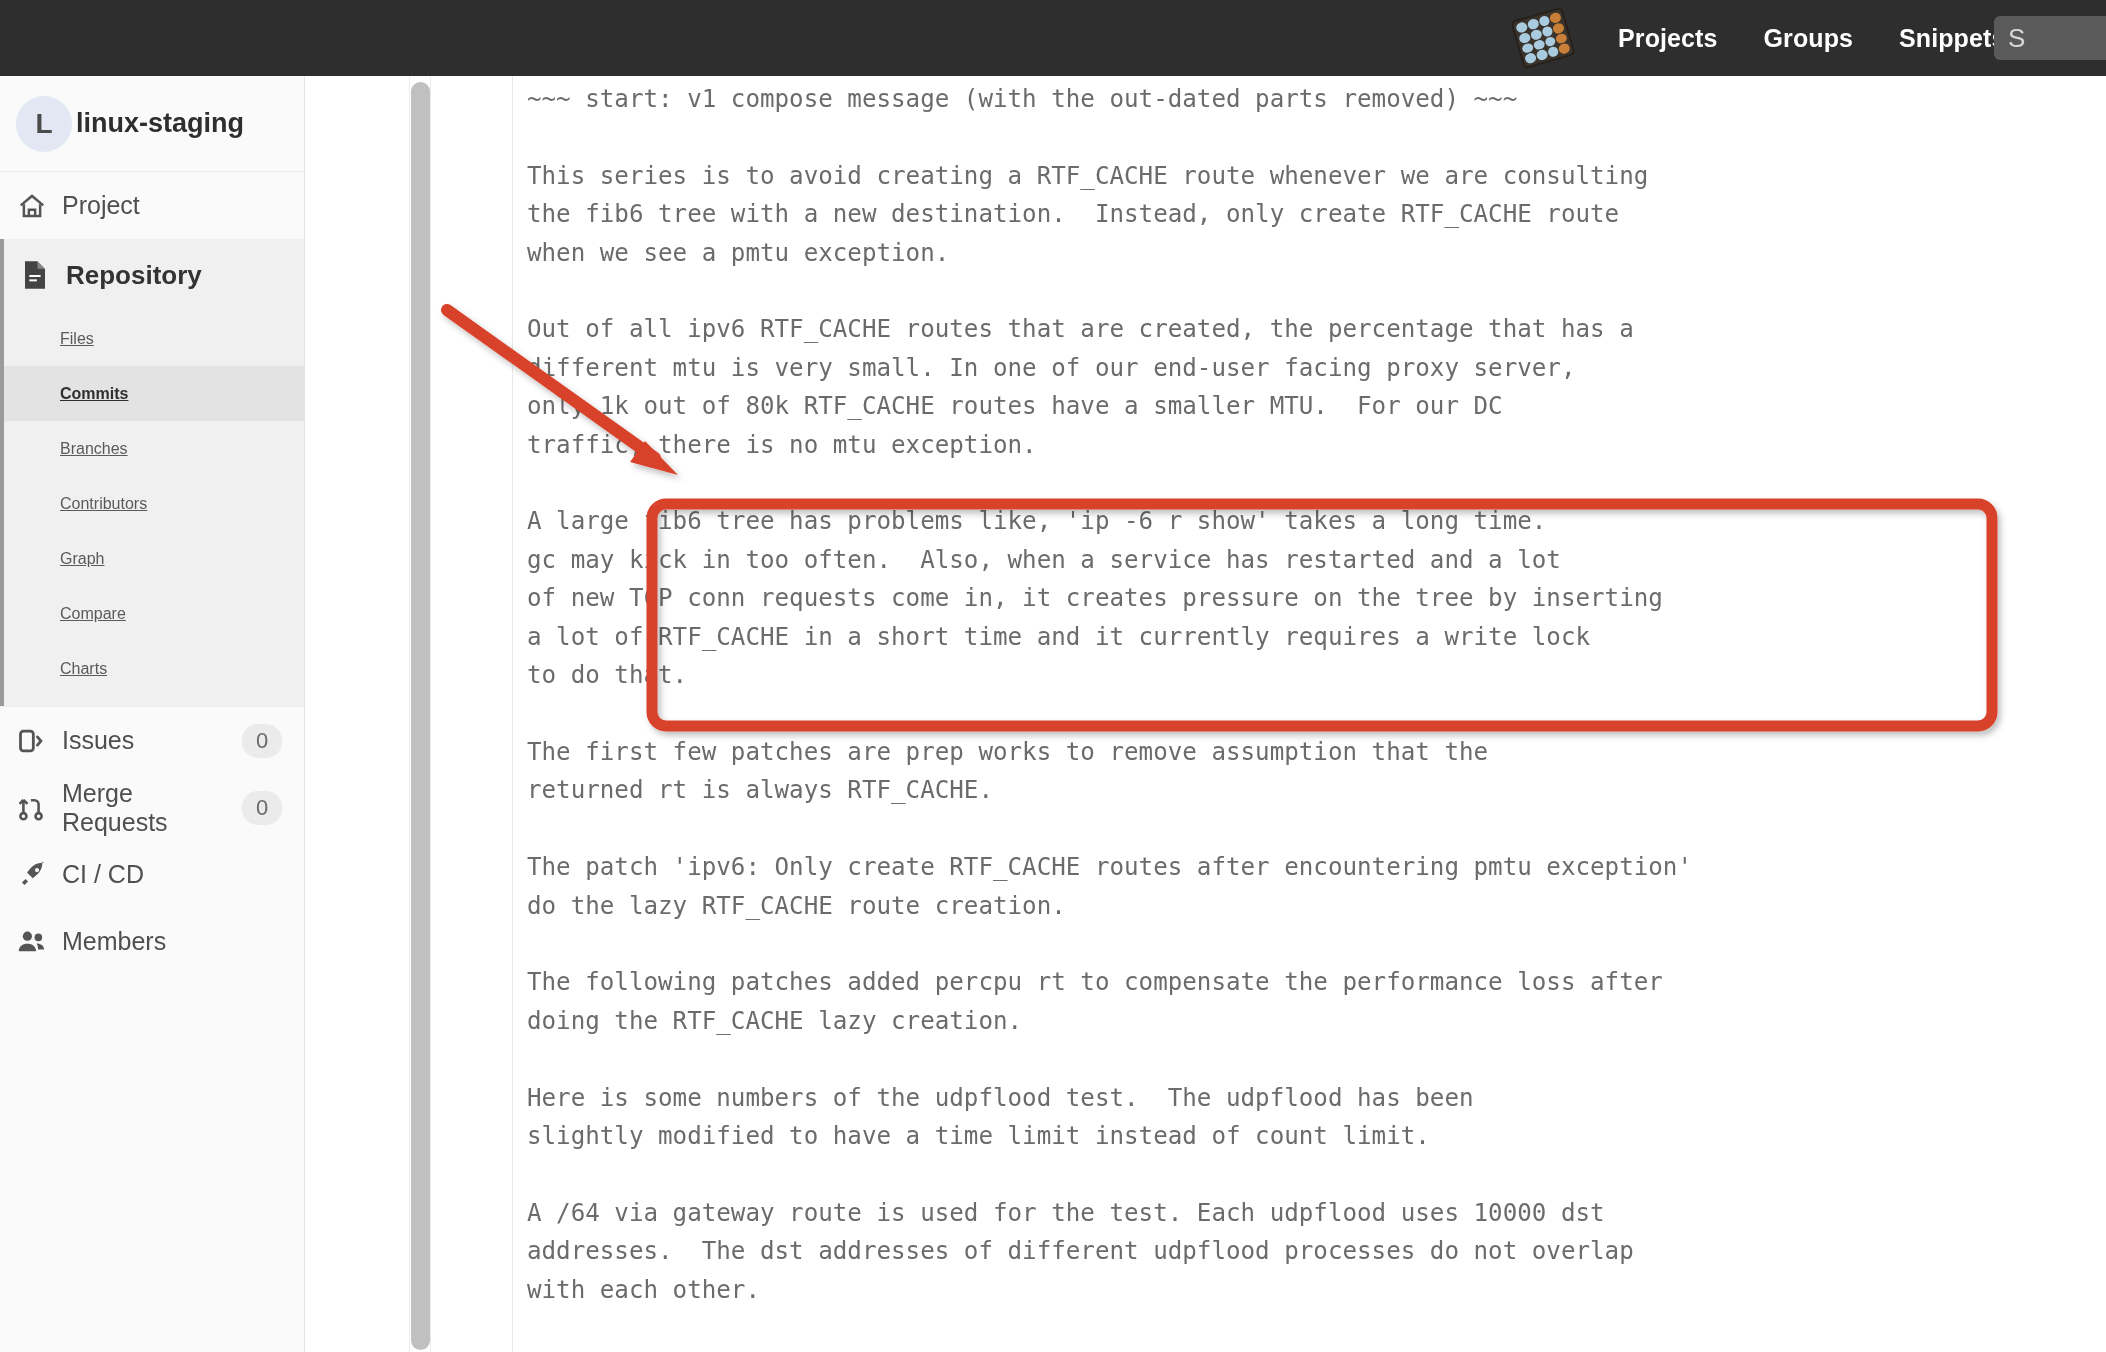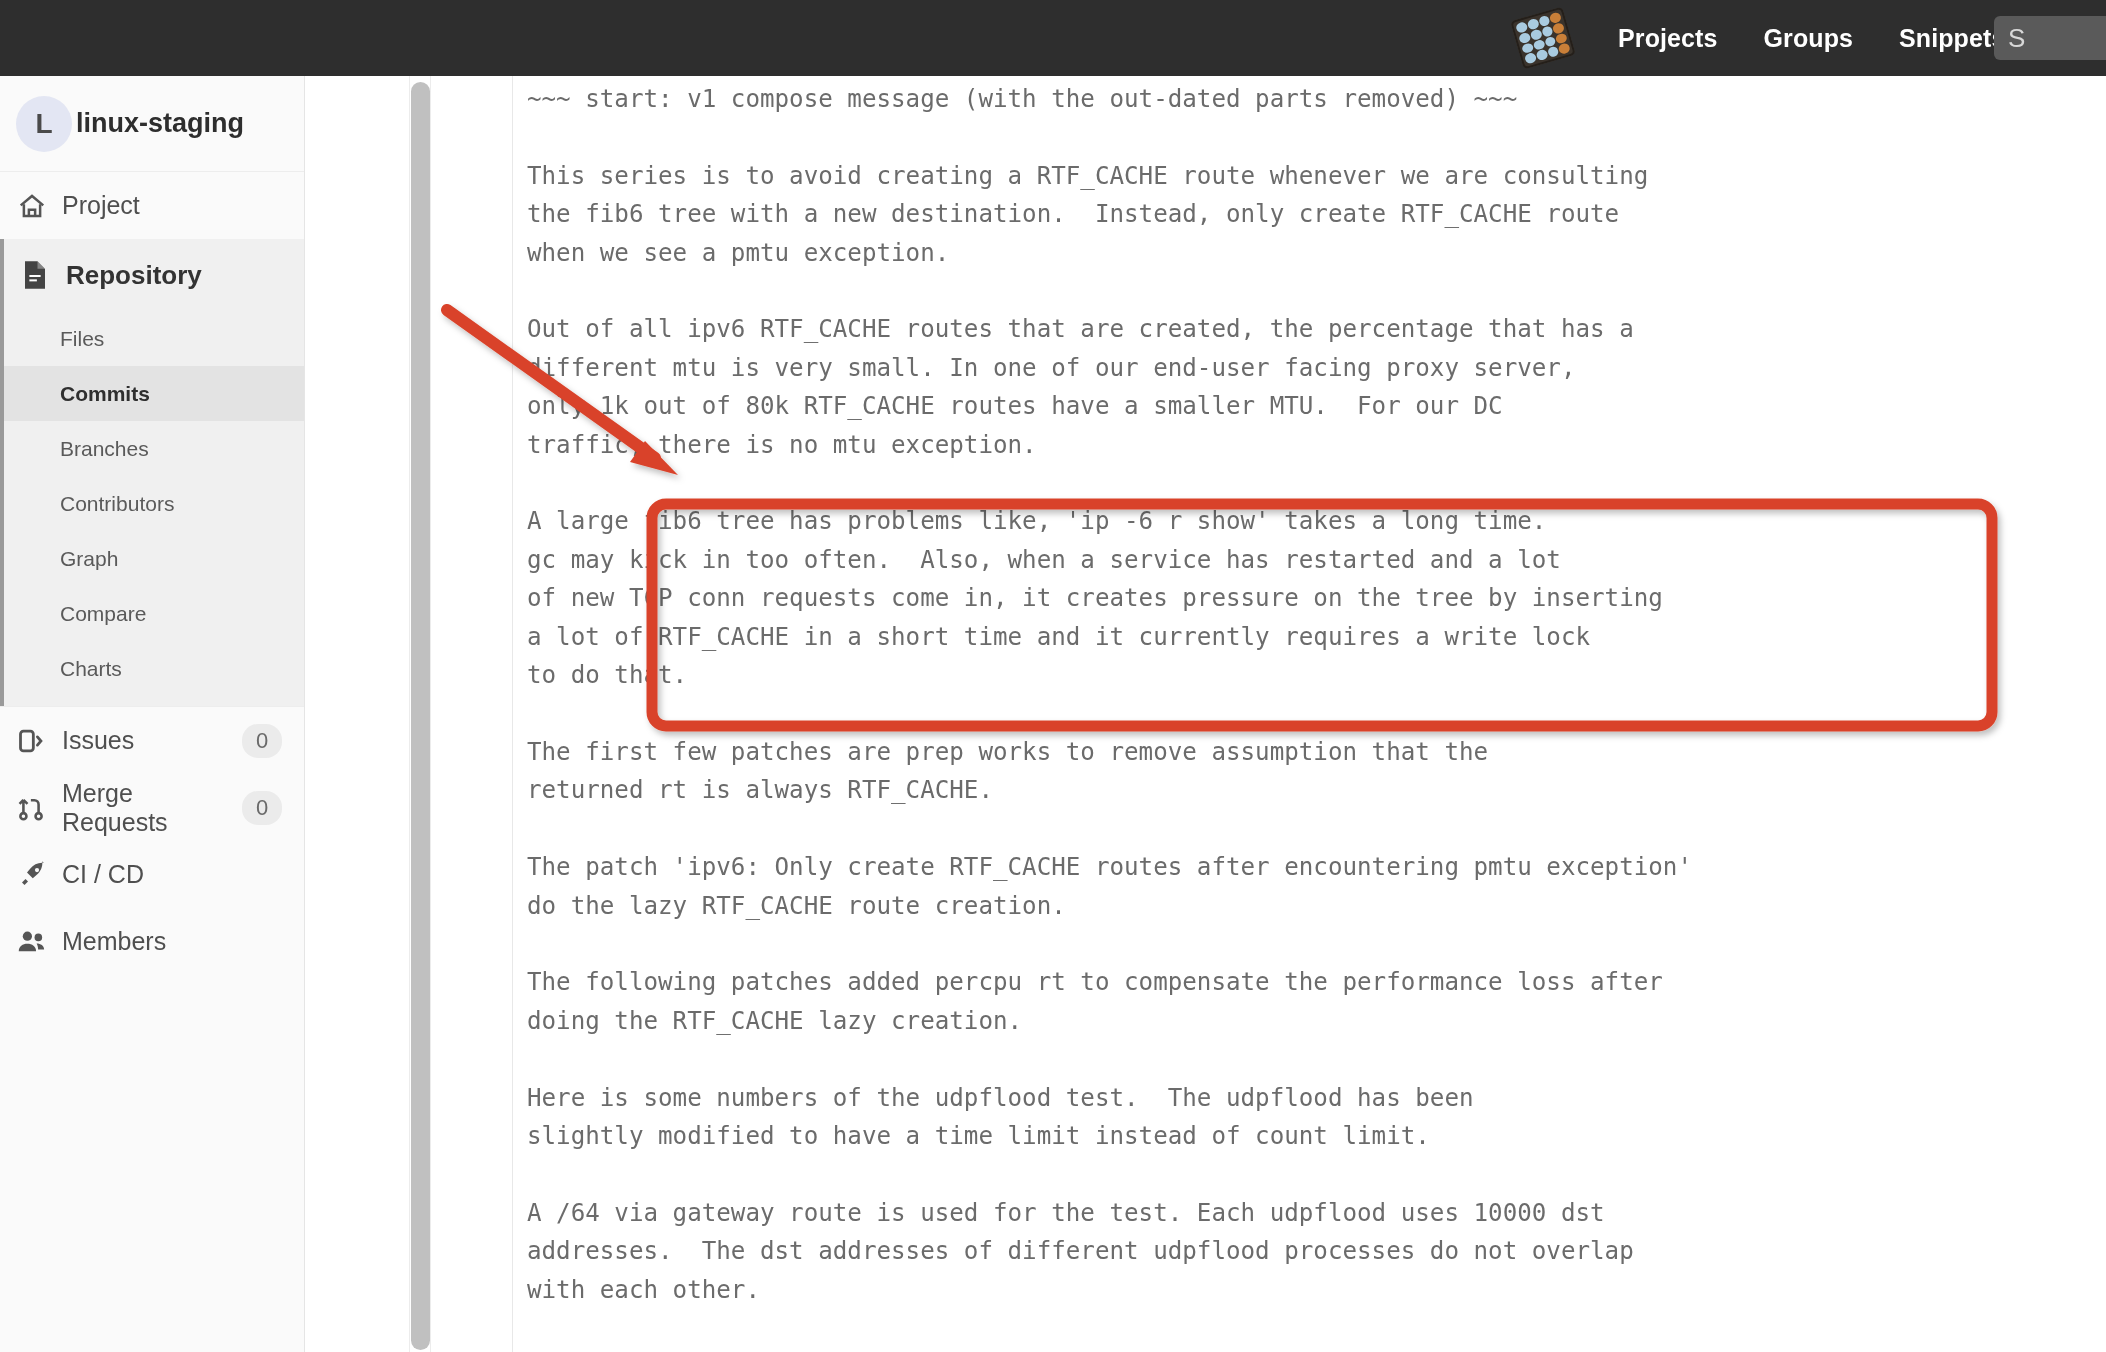--- a/index.html
+++ b/index.html
@@ -101,21 +101,21 @@
   .group-repo {
     background: #f0f0f0;
     border-left: 4px solid #9a9a9a;
     padding-bottom: 10px;
   }
   .group-repo .nav-item { height: 72px; }
   .group-repo .nav-item.active-parent { font-weight: bold; color: #333; font-size: 26px; }
   .subitem {
     display: flex; align-items: center;
     height: 55px; padding-left: 56px;
-    font-size: 21px; color: #5a5a5a; cursor: pointer;
+    font-size: 16px; color: #5a5a5a; cursor: pointer; text-decoration: underline;
   }
   .subitem.selected { background: #e3e3e3; color: #2f2f2f; font-weight: bold; }
 
   .bottom-group { border-top: 1px solid #ededed; background: #fafafa; }
 
   
   .pane-gutter {
     position: absolute; top: 76px; left: 306px;
     width: 204px; height: 1276px;
     background: #ffffff;

